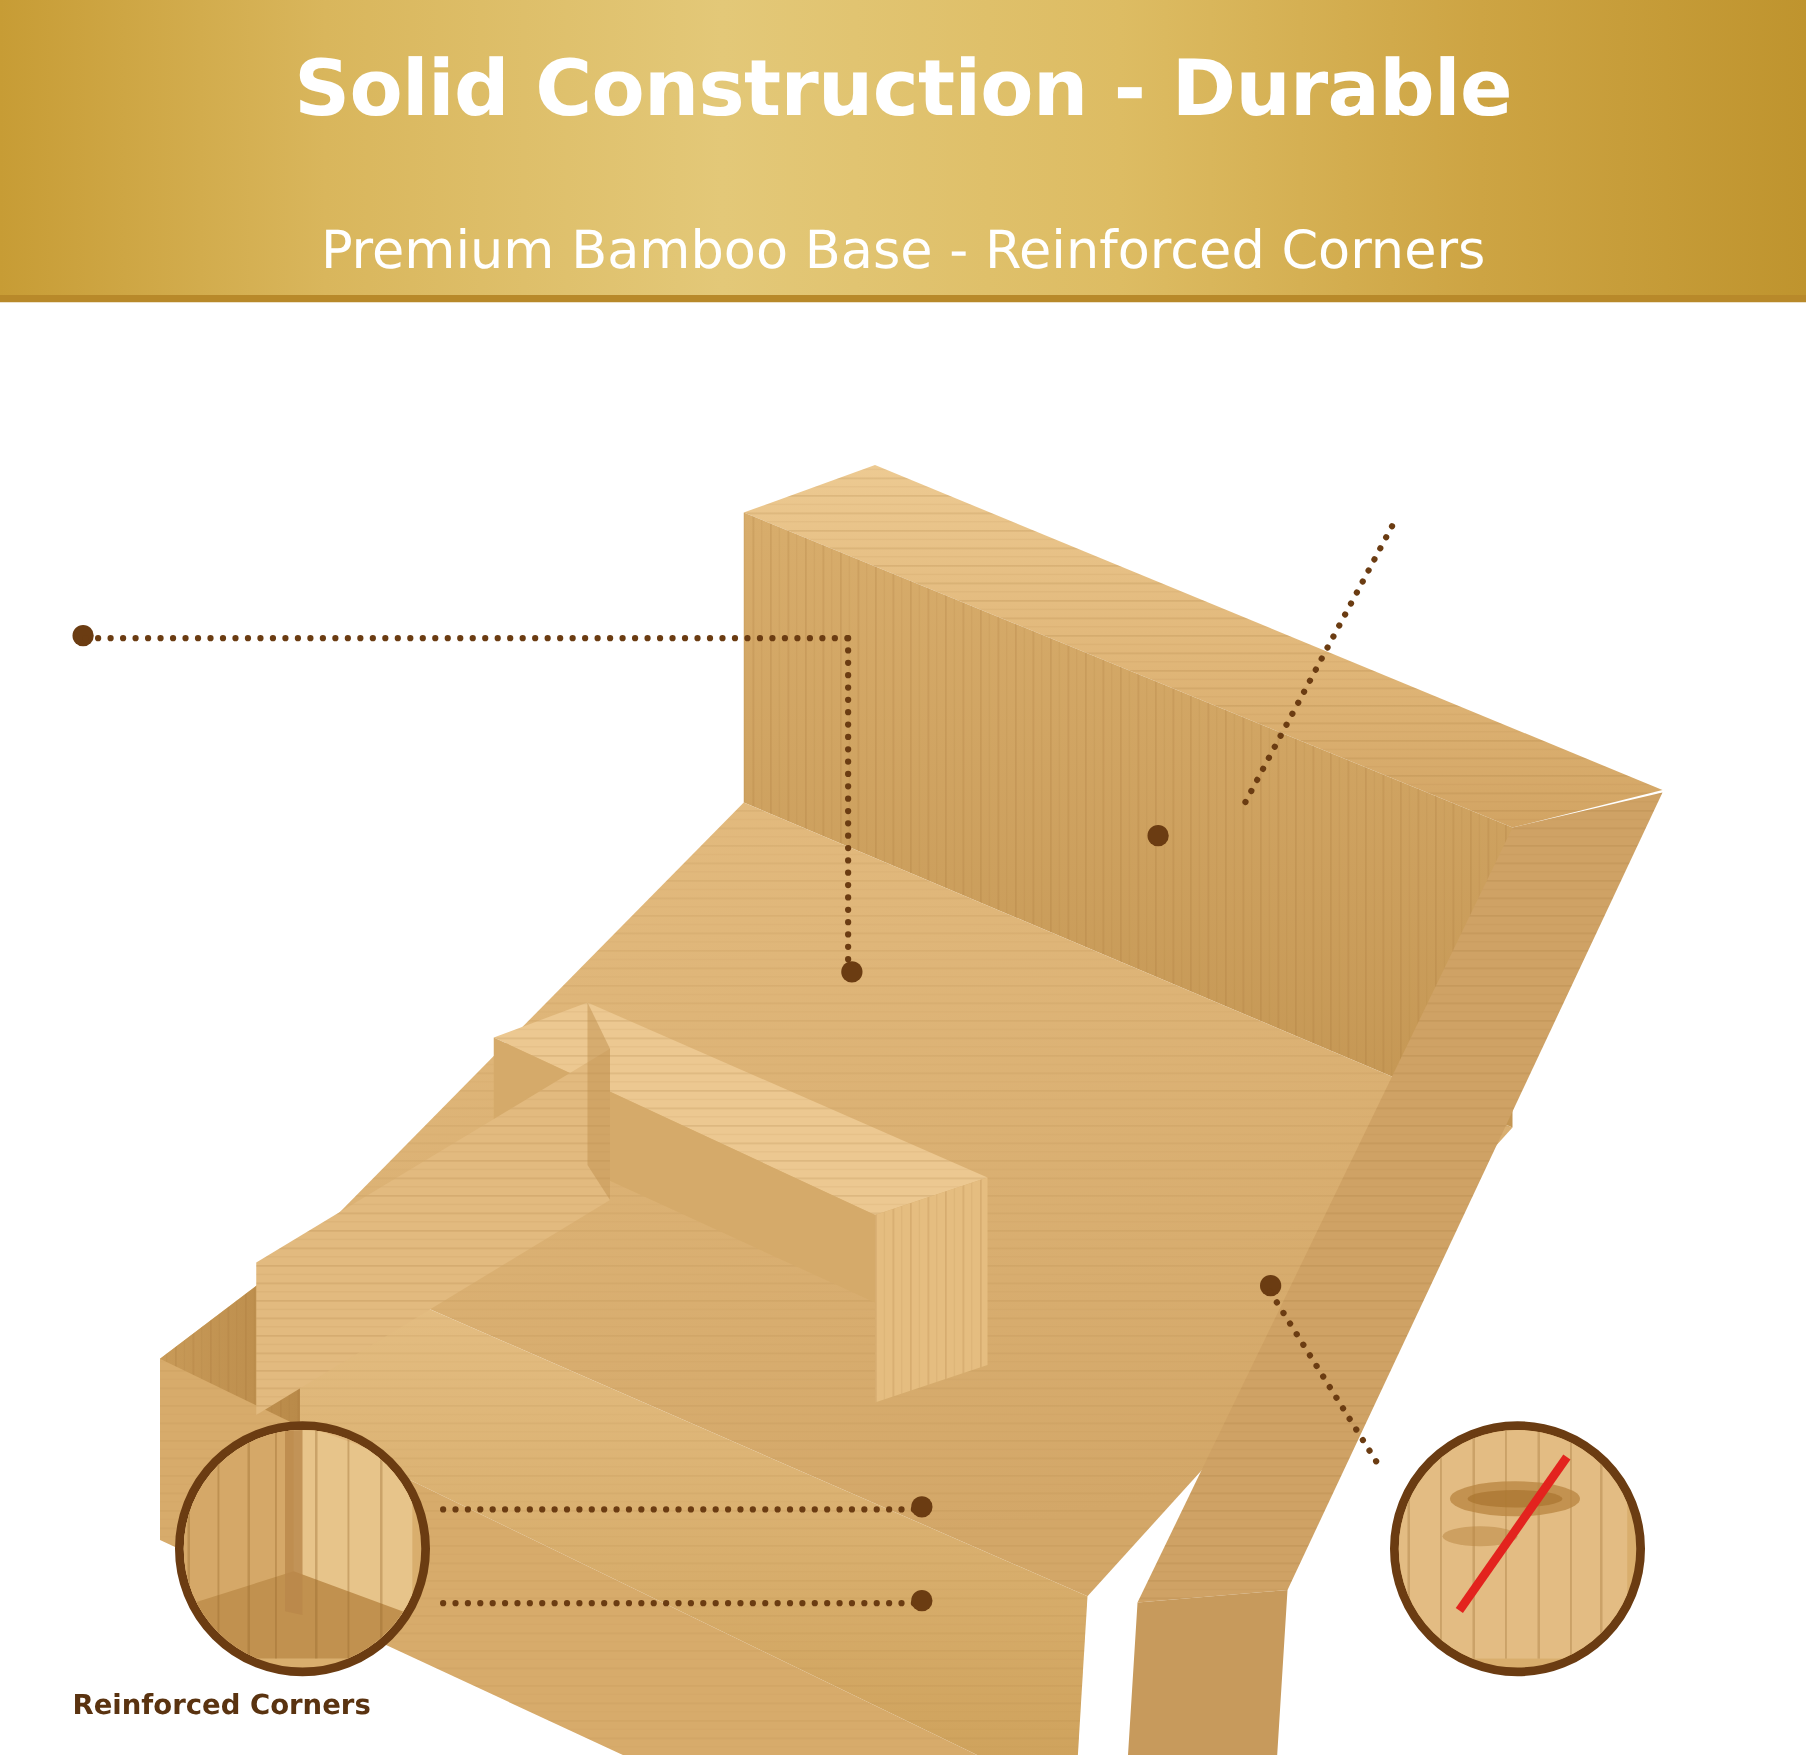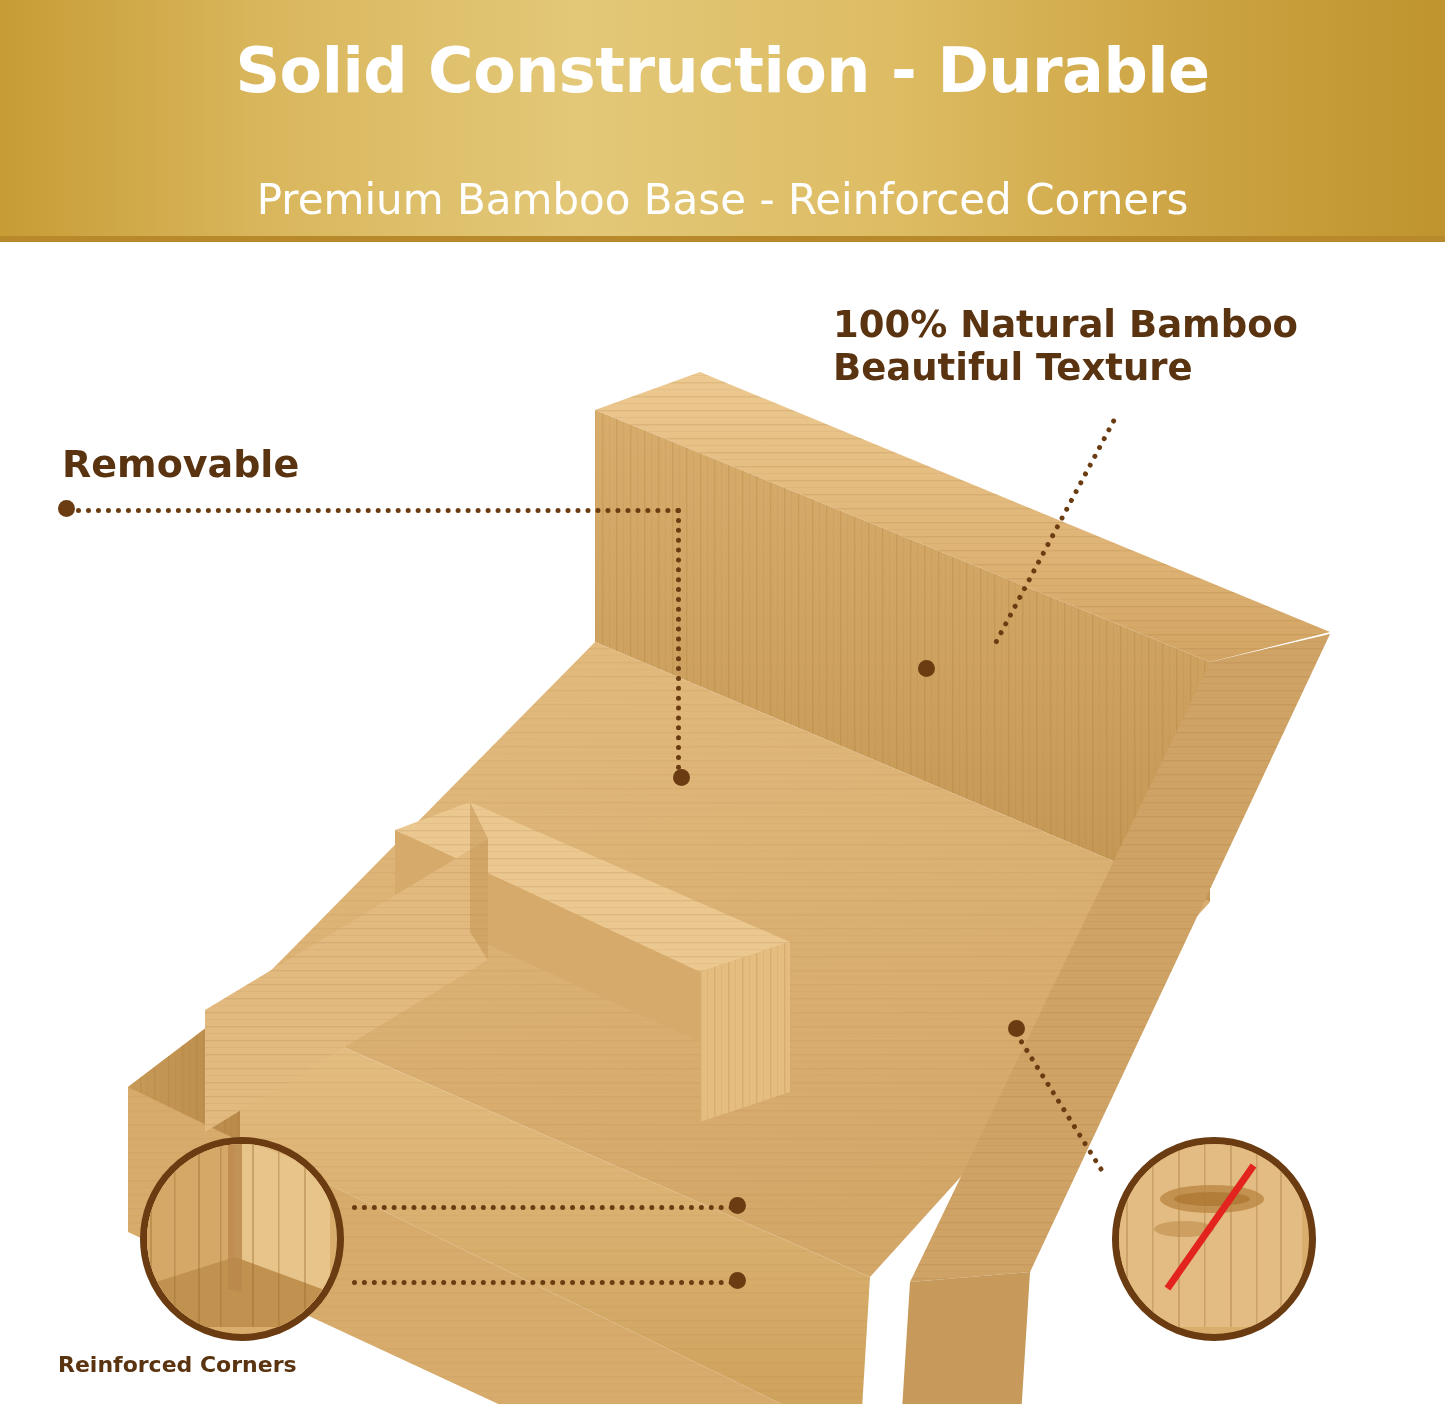--- a/index.html
+++ b/index.html
@@ -210,28 +210,25 @@
 
     <polygon points="205,890 488,718 700,840 560,960" fill="#d9ae6d" opacity="0"></polygon>
 
     <polygon points="205,768 488,597 520,612 238,782" fill="#f0cf9c" opacity="0"></polygon>
 
     <polygon points="790,700 880,745 790,850" fill="#d6a96b" opacity="0"></polygon>
   </svg>
 
   <div class="wood" style="left:128px;top:600px;width:1px;height:1px;opacity:0"></div>
 
-  <div class="label" style="left:62px;top:200px;font-size:38px;">Removable</div>
   <div class="dot" style="left:58px;top:258px;"></div>
   <div class="dotline" style="left:66px;top:266px;width:615px;transform:rotate(0deg);"></div>
   <div class="dotline" style="left:681px;top:266px;width:272px;transform:rotate(90deg);"></div>
   <div class="dot" style="left:673px;top:527px;"></div>
 
-  <div class="label" style="left:833px;top:62px;font-size:37px;">100% Natural Bamboo
-Beautiful Texture</div>
   <div class="dotline" style="left:1117px;top:178px;width:255px;transform:rotate(118deg);"></div>
   <div class="dot" style="left:918px;top:418px;"></div>
 
   <div class="dot" style="left:1008px;top:778px;"></div>
   <div class="dotline" style="left:1017px;top:788px;width:165px;transform:rotate(58deg);"></div>
 
   <div class="circle-callout" style="left:140px;top:895px;width:190px;height:190px;">
     <svg width="190" height="190" style="position:absolute;left:-7px;top:-7px;">
       <rect x="0" y="0" width="190" height="190" fill="#e0b77d"></rect>
       <polygon points="0,30 95,0 95,150 0,185" fill="#d5a868"></polygon>

